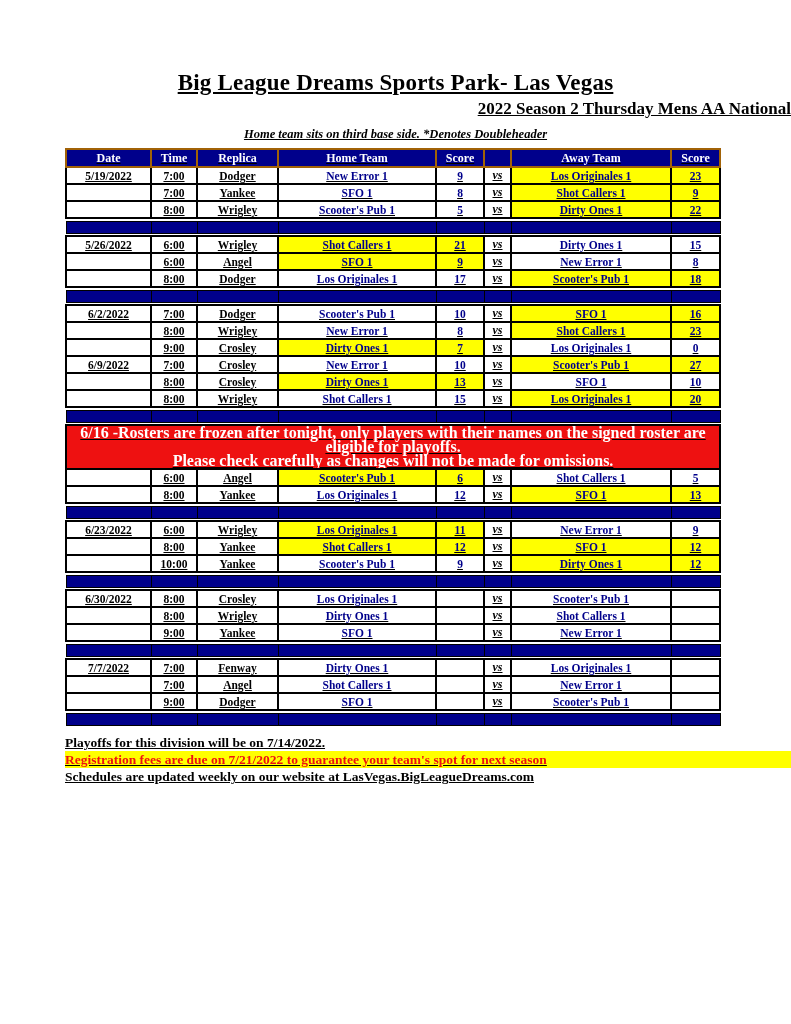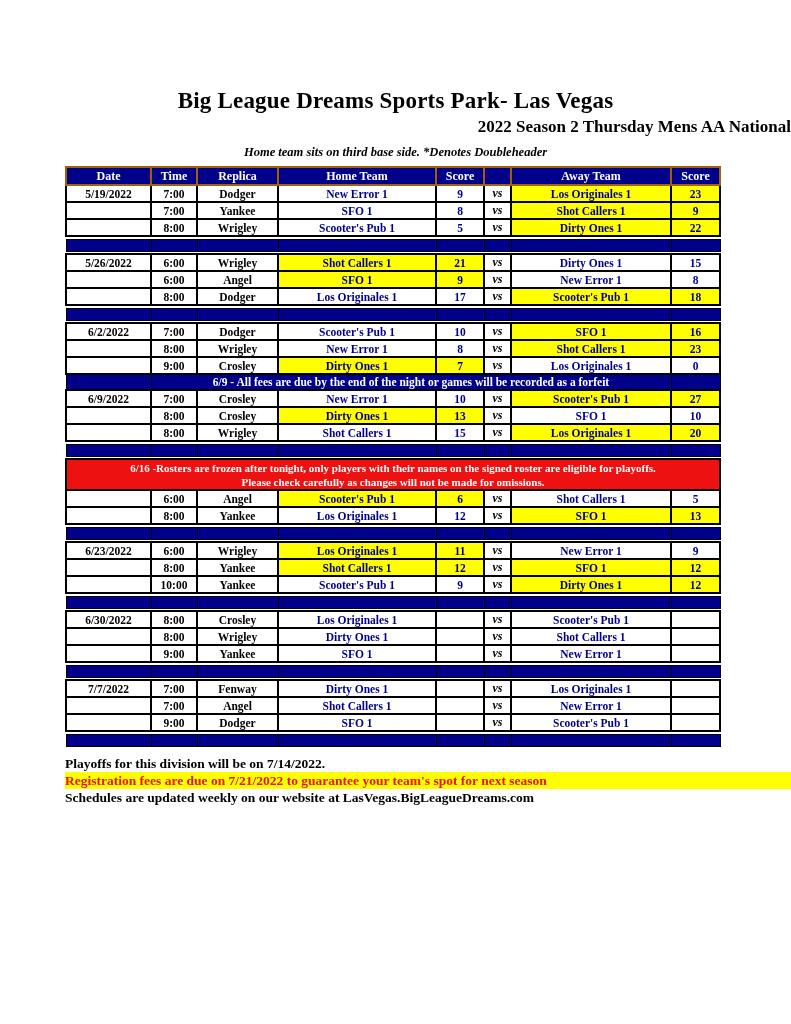--- a/index.html
+++ b/index.html
@@ -2,21 +2,21 @@
 <html><head>
 <meta charset="utf-8">
 <style>
   * { margin:0; padding:0; box-sizing:border-box; }
   html,body { background:#fff; }
   body {
     width:791px; height:1024px; overflow:hidden;
     font-family:"Liberation Serif", serif; font-weight:bold;
     color:#000;
   }
-  .page { padding-top:88px; }
+  .page { padding-top:70px;text-decoration:underline; }
   .title   { text-align:center; font-size:23px; letter-spacing:.2px; }
   .subtitle{ text-align:right; font-size:17px; margin-top:3px; }
   .note    { text-align:center; font-size:12.5px; font-style:italic; margin-top:8px; }
 
   table.sched {
     border-collapse:collapse; table-layout:fixed;
     width:654px; margin:6px 0 0 65px;
   }
   .sched th, .sched td { overflow:hidden; white-space:nowrap; text-align:center; vertical-align:middle; }
   .sched th {
@@ -29,21 +29,21 @@
   .sched td.vs { font-size:12px; font-style:italic; color:#000; }
   .sched td.hl { background:#FFFF00; }
   .sched td.spacer { border:none; height:3px; background:#fff; padding:0; }
   .sched td.sep { background:#00008B; border:1px solid #000; height:12px; padding:0; }
   .sched td.noteRow {
     background:#00008B; border:1px solid #000; color:#fff;
     font-size:11.5px; height:16px;
   }
   .sched td.banner {
     background:#EE1111; border:2px solid #000; color:#fff;
-    font-size:11px; line-height:14px; height:31px; white-space:normal;
+    font-size:16px; line-height:14px; height:31px; white-space:normal;
   }
   .footer { margin:6px 0 0 65px; font-size:13.5px; }
   .f-line { height:17px; line-height:17px; }
   .f-reg  { width:764px; background:#FFFF00; color:#EE1111; }
 </style>
 </head>
 <body>
 
 <div class="page">
   <div class="title">Big League Dreams Sports Park- Las Vegas</div>
@@ -190,25 +190,20 @@
           <td class="cell plain"></td>
           <td class="cell plain">9:00</td>
           <td class="cell plain">Crosley</td>
           <td class="cell teamtxt hl">Dirty Ones 1</td>
           <td class="cell teamtxt hl">7</td>
           <td class="cell vs">vs</td>
           <td class="cell teamtxt">Los Originales 1</td>
           <td class="cell teamtxt">0</td>
         </tr>
         <tr>
-          <td class="noteRow"></td>
-          <td class="noteRow" colspan="6">6/9 - All fees are due by the end of the night or games will be recorded as a forfeit</td>
-          <td class="noteRow"></td>
-        </tr>
-        <tr>
           <td class="cell plain">6/9/2022</td>
           <td class="cell plain">7:00</td>
           <td class="cell plain">Crosley</td>
           <td class="cell teamtxt">New Error 1</td>
           <td class="cell teamtxt">10</td>
           <td class="cell vs">vs</td>
           <td class="cell teamtxt hl">Scooter's Pub 1</td>
           <td class="cell teamtxt hl">27</td>
         </tr>
         <tr>

